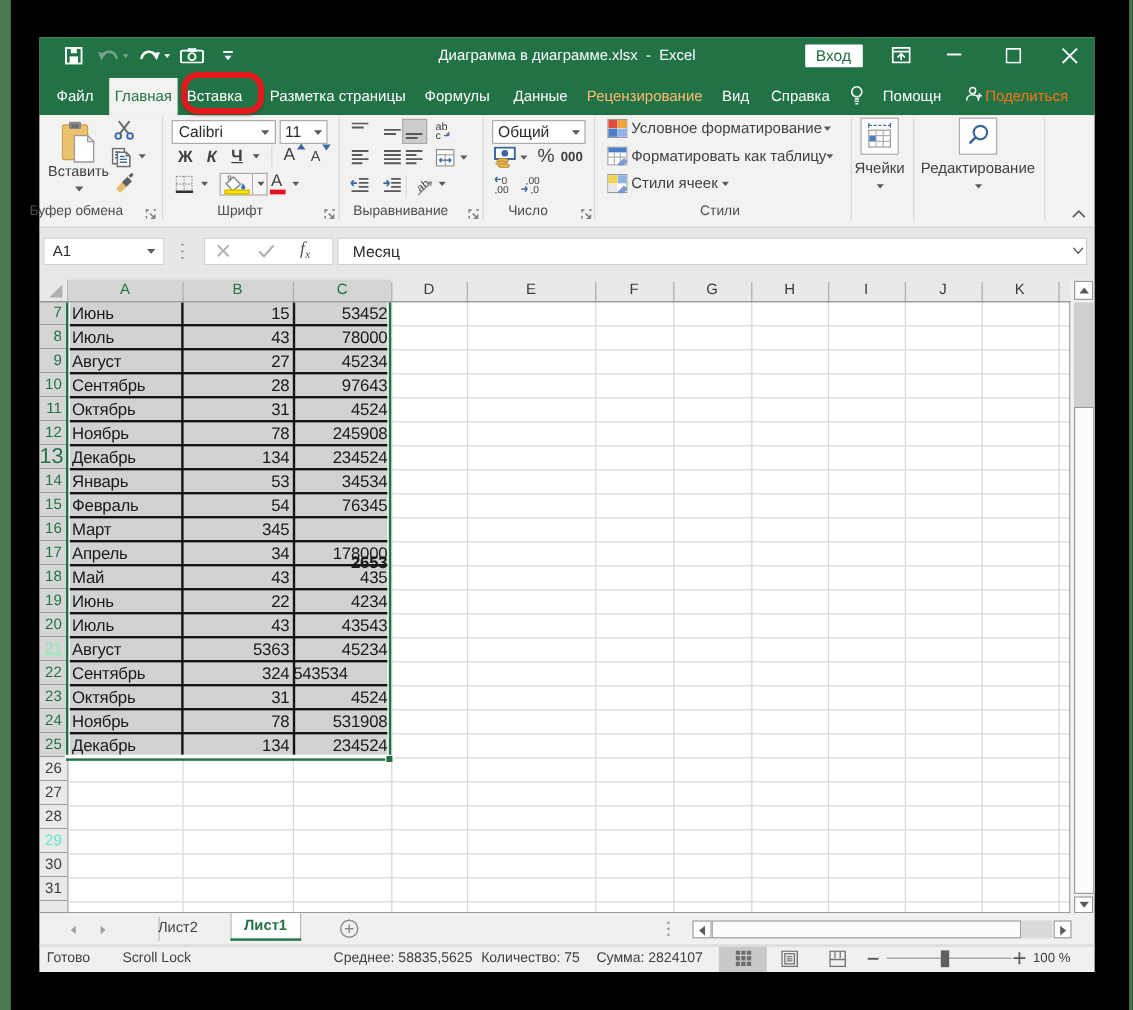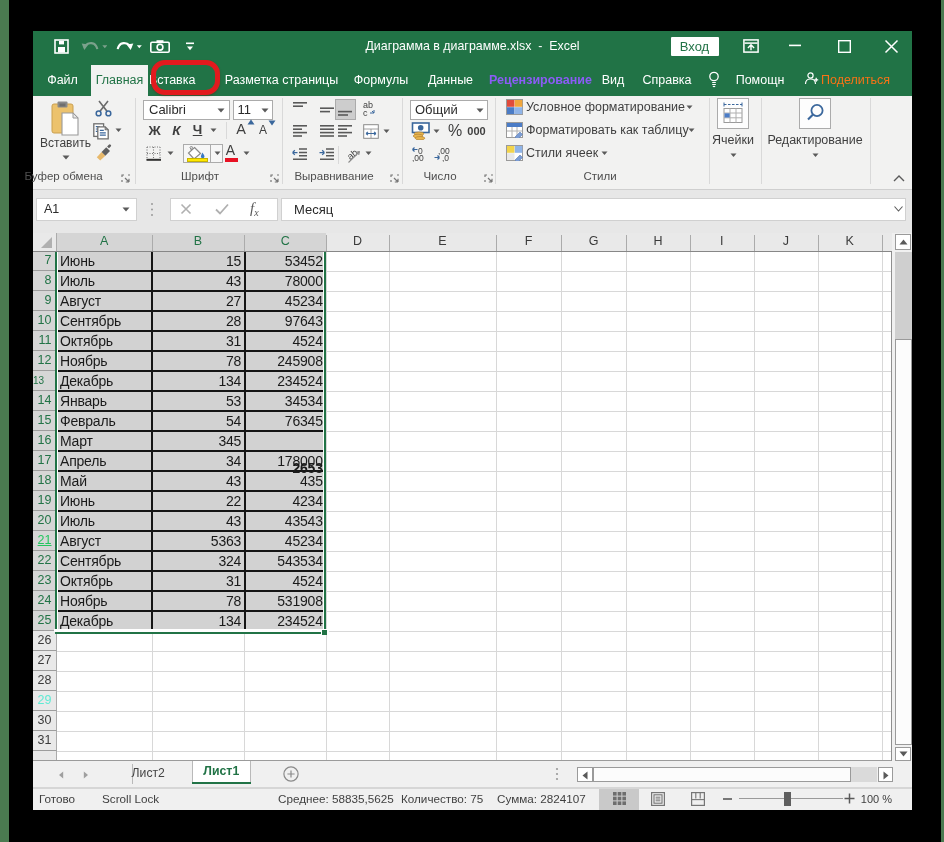--- a/index.html
+++ b/index.html
@@ -47,25 +47,25 @@
   </svg>
 <svg style="position:absolute;left:838px;top:40px" width="13" height="13" viewBox="0 0 13 13">
     <rect x="0.7" y="0.7" width="11.6" height="11.6" fill="none" stroke="#fff" stroke-width="1.4"></rect>
   </svg>
 <svg style="position:absolute;left:884px;top:39px" width="15" height="15" viewBox="0 0 15 15">
     <path d="M1.5 1.5 L13.5 13.5 M13.5 1.5 L1.5 13.5" stroke="#fff" stroke-width="1.5"></path>
   </svg>
 <div style="position:absolute;left:91px;top:64.8px;width:57px;height:31.2px;background:#f2f2f1;"></div>
 <div style="position:absolute;left:91px;top:64.8px;width:57px;height:31px;font-size:12.5px;color:#217346;text-align:center;line-height:31px;font-weight:normal;white-space:nowrap;">Главная</div>
 <div style="position:absolute;left:40px;top:64.8px;width:45px;height:31px;font-size:12.5px;color:#fff;text-align:center;line-height:31px;font-weight:normal;white-space:nowrap;">Файл</div>
-<div style="position:absolute;left:149px;top:64.8px;width:66px;height:31px;font-size:12.5px;color:#fff;text-align:left;line-height:31px;font-weight:normal;white-space:nowrap;">Вставка</div>
+<div style="position:absolute;left:136px;top:64.8px;width:66px;height:31px;font-size:12.5px;color:#fff;text-align:right;line-height:31px;font-weight:normal;white-space:nowrap;">Вставка</div>
 <div style="position:absolute;left:224px;top:64.8px;width:115px;height:31px;font-size:12.5px;color:#fff;text-align:center;line-height:31px;font-weight:normal;white-space:nowrap;">Разметка страницы</div>
 <div style="position:absolute;left:350px;top:64.8px;width:62px;height:31px;font-size:12.5px;color:#fff;text-align:center;line-height:31px;font-weight:normal;white-space:nowrap;">Формулы</div>
 <div style="position:absolute;left:423px;top:64.8px;width:55px;height:31px;font-size:12.5px;color:#fff;text-align:center;line-height:31px;font-weight:normal;white-space:nowrap;">Данные</div>
-<div style="position:absolute;left:489px;top:64.8px;width:95px;height:31px;font-size:12.5px;color:#8b5cf6;text-align:center;line-height:31px;font-weight:bold;white-space:nowrap;">Рецензирование</div>
+<div style="position:absolute;left:489px;top:64.8px;width:95px;height:31px;font-size:12.5px;color:#fdba74;text-align:center;line-height:31px;font-weight:normal;white-space:nowrap;">Рецензирование</div>
 <div style="position:absolute;left:597px;top:64.8px;width:32px;height:31px;font-size:12.5px;color:#fff;text-align:center;line-height:31px;font-weight:normal;white-space:nowrap;">Вид</div>
 <div style="position:absolute;left:640px;top:64.8px;width:54px;height:31px;font-size:12.5px;color:#fff;text-align:center;line-height:31px;font-weight:normal;white-space:nowrap;">Справка</div>
 <svg style="position:absolute;left:708px;top:71px" width="12" height="17" viewBox="0 0 12 17">
 <circle cx="6" cy="5.5" r="4.2" fill="none" stroke="#fff" stroke-width="1.3"></circle>
 <path d="M4.2 11.5 l3.6 0 M4.2 13.5 l3.6 0" stroke="#fff" stroke-width="1.2"></path>
 <path d="M4.8 15.5 l2.4 0" stroke="#fff" stroke-width="1.2"></path>
 </svg>
 <div style="position:absolute;left:725px;top:64.8px;width:70px;height:31px;font-size:12.5px;color:#fff;text-align:center;line-height:31px;font-weight:normal;white-space:nowrap;">Помощн</div>
 <svg style="position:absolute;left:804px;top:71px" width="15" height="15" viewBox="0 0 15 15">
 <circle cx="6.5" cy="4.5" r="2.6" fill="none" stroke="#fff" stroke-width="1.2"></circle>
@@ -434,37 +434,37 @@
 <div style="position:absolute;left:33px;top:270.7px;width:18.5px;height:19px;font-size:12.5px;color:#217346;text-align:right;line-height:19px;font-weight:normal;white-space:nowrap;">8</div>
 <div style="position:absolute;left:33px;top:290.7px;width:23.5px;height:20px;background:#d6d6d6;border-bottom:1px solid #9d9d9d;"></div>
 <div style="position:absolute;left:33px;top:290.7px;width:18.5px;height:19px;font-size:12.5px;color:#217346;text-align:right;line-height:19px;font-weight:normal;white-space:nowrap;">9</div>
 <div style="position:absolute;left:33px;top:310.7px;width:23.5px;height:20px;background:#d6d6d6;border-bottom:1px solid #9d9d9d;"></div>
 <div style="position:absolute;left:33px;top:310.7px;width:18.5px;height:19px;font-size:12.5px;color:#217346;text-align:right;line-height:19px;font-weight:normal;white-space:nowrap;">10</div>
 <div style="position:absolute;left:33px;top:330.7px;width:23.5px;height:20px;background:#d6d6d6;border-bottom:1px solid #9d9d9d;"></div>
 <div style="position:absolute;left:33px;top:330.7px;width:18.5px;height:19px;font-size:12.5px;color:#217346;text-align:right;line-height:19px;font-weight:normal;white-space:nowrap;">11</div>
 <div style="position:absolute;left:33px;top:350.7px;width:23.5px;height:20px;background:#d6d6d6;border-bottom:1px solid #9d9d9d;"></div>
 <div style="position:absolute;left:33px;top:350.7px;width:18.5px;height:19px;font-size:12.5px;color:#217346;text-align:right;line-height:19px;font-weight:normal;white-space:nowrap;">12</div>
 <div style="position:absolute;left:33px;top:370.7px;width:23.5px;height:20px;background:#d6d6d6;border-bottom:1px solid #9d9d9d;"></div>
-<div style="position:absolute;left:33px;top:370.7px;width:18.5px;height:19px;font-size:10px;color:#217346;text-align:left;line-height:19px;font-weight:normal;white-space:nowrap;">13</div>
+<div style="position:absolute;left:33px;top:370.7px;width:18.5px;height:19px;font-size:18px;color:#217346;text-align:center;line-height:19px;font-weight:normal;white-space:nowrap;">13</div>
 <div style="position:absolute;left:33px;top:390.7px;width:23.5px;height:20px;background:#d6d6d6;border-bottom:1px solid #9d9d9d;"></div>
 <div style="position:absolute;left:33px;top:390.7px;width:18.5px;height:19px;font-size:12.5px;color:#217346;text-align:right;line-height:19px;font-weight:normal;white-space:nowrap;">14</div>
 <div style="position:absolute;left:33px;top:410.7px;width:23.5px;height:20px;background:#d6d6d6;border-bottom:1px solid #9d9d9d;"></div>
 <div style="position:absolute;left:33px;top:410.7px;width:18.5px;height:19px;font-size:12.5px;color:#217346;text-align:right;line-height:19px;font-weight:normal;white-space:nowrap;">15</div>
 <div style="position:absolute;left:33px;top:430.7px;width:23.5px;height:20px;background:#d6d6d6;border-bottom:1px solid #9d9d9d;"></div>
 <div style="position:absolute;left:33px;top:430.7px;width:18.5px;height:19px;font-size:12.5px;color:#217346;text-align:right;line-height:19px;font-weight:normal;white-space:nowrap;">16</div>
 <div style="position:absolute;left:33px;top:450.7px;width:23.5px;height:20px;background:#d6d6d6;border-bottom:1px solid #9d9d9d;"></div>
 <div style="position:absolute;left:33px;top:450.7px;width:18.5px;height:19px;font-size:12.5px;color:#217346;text-align:right;line-height:19px;font-weight:normal;white-space:nowrap;">17</div>
 <div style="position:absolute;left:33px;top:470.7px;width:23.5px;height:20px;background:#d6d6d6;border-bottom:1px solid #9d9d9d;"></div>
 <div style="position:absolute;left:33px;top:470.7px;width:18.5px;height:19px;font-size:12.5px;color:#217346;text-align:right;line-height:19px;font-weight:normal;white-space:nowrap;">18</div>
 <div style="position:absolute;left:33px;top:490.7px;width:23.5px;height:20px;background:#d6d6d6;border-bottom:1px solid #9d9d9d;"></div>
 <div style="position:absolute;left:33px;top:490.7px;width:18.5px;height:19px;font-size:12.5px;color:#217346;text-align:right;line-height:19px;font-weight:normal;white-space:nowrap;">19</div>
 <div style="position:absolute;left:33px;top:510.7px;width:23.5px;height:20px;background:#d6d6d6;border-bottom:1px solid #9d9d9d;"></div>
 <div style="position:absolute;left:33px;top:510.7px;width:18.5px;height:19px;font-size:12.5px;color:#217346;text-align:right;line-height:19px;font-weight:normal;white-space:nowrap;">20</div>
 <div style="position:absolute;left:33px;top:530.7px;width:23.5px;height:20px;background:#d6d6d6;border-bottom:1px solid #9d9d9d;"></div>
-<div style="position:absolute;left:33px;top:530.7px;width:18.5px;height:19px;font-size:12.5px;color:#22c55e;text-align:right;line-height:19px;font-weight:normal;white-space:nowrap;text-decoration:underline;">21</div>
+<div style="position:absolute;left:33px;top:530.7px;width:18.5px;height:19px;font-size:12.5px;color:#86efac;text-align:right;line-height:19px;font-weight:normal;white-space:nowrap;text-decoration:underline;">21</div>
 <div style="position:absolute;left:33px;top:550.7px;width:23.5px;height:20px;background:#d6d6d6;border-bottom:1px solid #9d9d9d;"></div>
 <div style="position:absolute;left:33px;top:550.7px;width:18.5px;height:19px;font-size:12.5px;color:#217346;text-align:right;line-height:19px;font-weight:normal;white-space:nowrap;">22</div>
 <div style="position:absolute;left:33px;top:570.7px;width:23.5px;height:20px;background:#d6d6d6;border-bottom:1px solid #9d9d9d;"></div>
 <div style="position:absolute;left:33px;top:570.7px;width:18.5px;height:19px;font-size:12.5px;color:#217346;text-align:right;line-height:19px;font-weight:normal;white-space:nowrap;">23</div>
 <div style="position:absolute;left:33px;top:590.7px;width:23.5px;height:20px;background:#d6d6d6;border-bottom:1px solid #9d9d9d;"></div>
 <div style="position:absolute;left:33px;top:590.7px;width:18.5px;height:19px;font-size:12.5px;color:#217346;text-align:right;line-height:19px;font-weight:normal;white-space:nowrap;">24</div>
 <div style="position:absolute;left:33px;top:610.7px;width:23.5px;height:20px;background:#d6d6d6;border-bottom:1px solid #9d9d9d;"></div>
 <div style="position:absolute;left:33px;top:610.7px;width:18.5px;height:19px;font-size:12.5px;color:#217346;text-align:right;line-height:19px;font-weight:normal;white-space:nowrap;">25</div>
 <div style="position:absolute;left:33px;top:630.7px;width:23.5px;height:20px;background:#e9e9e9;border-bottom:1px solid #9d9d9d;border-right:1px solid #ababab;"></div>
 <div style="position:absolute;left:33px;top:630.7px;width:18.5px;height:19px;font-size:12.5px;color:#3b3b3b;text-align:right;line-height:19px;font-weight:normal;white-space:nowrap;">26</div>
@@ -548,21 +548,21 @@
 <div style="position:absolute;left:151.7px;top:492.3px;width:89.5px;height:18px;font-size:14px;color:#1a1a1a;text-align:right;line-height:18px;font-weight:normal;white-space:nowrap;letter-spacing:-0.2px;">22</div>
 <div style="position:absolute;left:244.3px;top:492.3px;width:78.5px;height:18px;font-size:14px;color:#1a1a1a;text-align:right;line-height:18px;font-weight:normal;white-space:nowrap;letter-spacing:-0.2px;">4234</div>
 <div style="position:absolute;left:60px;top:512.3px;width:90px;height:18px;font-size:14px;color:#1a1a1a;text-align:left;line-height:18px;font-weight:normal;white-space:nowrap;letter-spacing:-0.2px;">Июль</div>
 <div style="position:absolute;left:151.7px;top:512.3px;width:89.5px;height:18px;font-size:14px;color:#1a1a1a;text-align:right;line-height:18px;font-weight:normal;white-space:nowrap;letter-spacing:-0.2px;">43</div>
 <div style="position:absolute;left:244.3px;top:512.3px;width:78.5px;height:18px;font-size:14px;color:#1a1a1a;text-align:right;line-height:18px;font-weight:normal;white-space:nowrap;letter-spacing:-0.2px;">43543</div>
 <div style="position:absolute;left:60px;top:532.3000000000001px;width:90px;height:18px;font-size:14px;color:#1a1a1a;text-align:left;line-height:18px;font-weight:normal;white-space:nowrap;letter-spacing:-0.2px;">Август</div>
 <div style="position:absolute;left:151.7px;top:532.3000000000001px;width:89.5px;height:18px;font-size:14px;color:#1a1a1a;text-align:right;line-height:18px;font-weight:normal;white-space:nowrap;letter-spacing:-0.2px;">5363</div>
 <div style="position:absolute;left:244.3px;top:532.3000000000001px;width:78.5px;height:18px;font-size:14px;color:#1a1a1a;text-align:right;line-height:18px;font-weight:normal;white-space:nowrap;letter-spacing:-0.2px;">45234</div>
 <div style="position:absolute;left:60px;top:552.3000000000001px;width:90px;height:18px;font-size:14px;color:#1a1a1a;text-align:left;line-height:18px;font-weight:normal;white-space:nowrap;letter-spacing:-0.2px;">Сентябрь</div>
 <div style="position:absolute;left:151.7px;top:552.3000000000001px;width:89.5px;height:18px;font-size:14px;color:#1a1a1a;text-align:right;line-height:18px;font-weight:normal;white-space:nowrap;letter-spacing:-0.2px;">324</div>
-<div style="position:absolute;left:244.3px;top:552.3000000000001px;width:78.5px;height:18px;font-size:14px;color:#1a1a1a;text-align:left;line-height:18px;font-weight:normal;white-space:nowrap;letter-spacing:-0.2px;padding-left:33px;">543534</div>
+<div style="position:absolute;left:244.3px;top:552.3000000000001px;width:78.5px;height:18px;font-size:14px;color:#1a1a1a;text-align:left;line-height:18px;font-weight:normal;white-space:nowrap;letter-spacing:-0.2px;">543534</div>
 <div style="position:absolute;left:60px;top:572.3000000000001px;width:90px;height:18px;font-size:14px;color:#1a1a1a;text-align:left;line-height:18px;font-weight:normal;white-space:nowrap;letter-spacing:-0.2px;">Октябрь</div>
 <div style="position:absolute;left:151.7px;top:572.3000000000001px;width:89.5px;height:18px;font-size:14px;color:#1a1a1a;text-align:right;line-height:18px;font-weight:normal;white-space:nowrap;letter-spacing:-0.2px;">31</div>
 <div style="position:absolute;left:244.3px;top:572.3000000000001px;width:78.5px;height:18px;font-size:14px;color:#1a1a1a;text-align:right;line-height:18px;font-weight:normal;white-space:nowrap;letter-spacing:-0.2px;">4524</div>
 <div style="position:absolute;left:60px;top:592.3000000000001px;width:90px;height:18px;font-size:14px;color:#1a1a1a;text-align:left;line-height:18px;font-weight:normal;white-space:nowrap;letter-spacing:-0.2px;">Ноябрь</div>
 <div style="position:absolute;left:151.7px;top:592.3000000000001px;width:89.5px;height:18px;font-size:14px;color:#1a1a1a;text-align:right;line-height:18px;font-weight:normal;white-space:nowrap;letter-spacing:-0.2px;">78</div>
 <div style="position:absolute;left:244.3px;top:592.3000000000001px;width:78.5px;height:18px;font-size:14px;color:#1a1a1a;text-align:right;line-height:18px;font-weight:normal;white-space:nowrap;letter-spacing:-0.2px;">531908</div>
 <div style="position:absolute;left:60px;top:612.3000000000001px;width:90px;height:18px;font-size:14px;color:#1a1a1a;text-align:left;line-height:18px;font-weight:normal;white-space:nowrap;letter-spacing:-0.2px;">Декабрь</div>
 <div style="position:absolute;left:151.7px;top:612.3000000000001px;width:89.5px;height:18px;font-size:14px;color:#1a1a1a;text-align:right;line-height:18px;font-weight:normal;white-space:nowrap;letter-spacing:-0.2px;">134</div>
 <div style="position:absolute;left:244.3px;top:612.3000000000001px;width:78.5px;height:18px;font-size:14px;color:#1a1a1a;text-align:right;line-height:18px;font-weight:normal;white-space:nowrap;letter-spacing:-0.2px;">234524</div>
 <div style="position:absolute;left:890.5px;top:250.7px;width:1px;height:510.3px;background:#8f8f8f;"></div>

